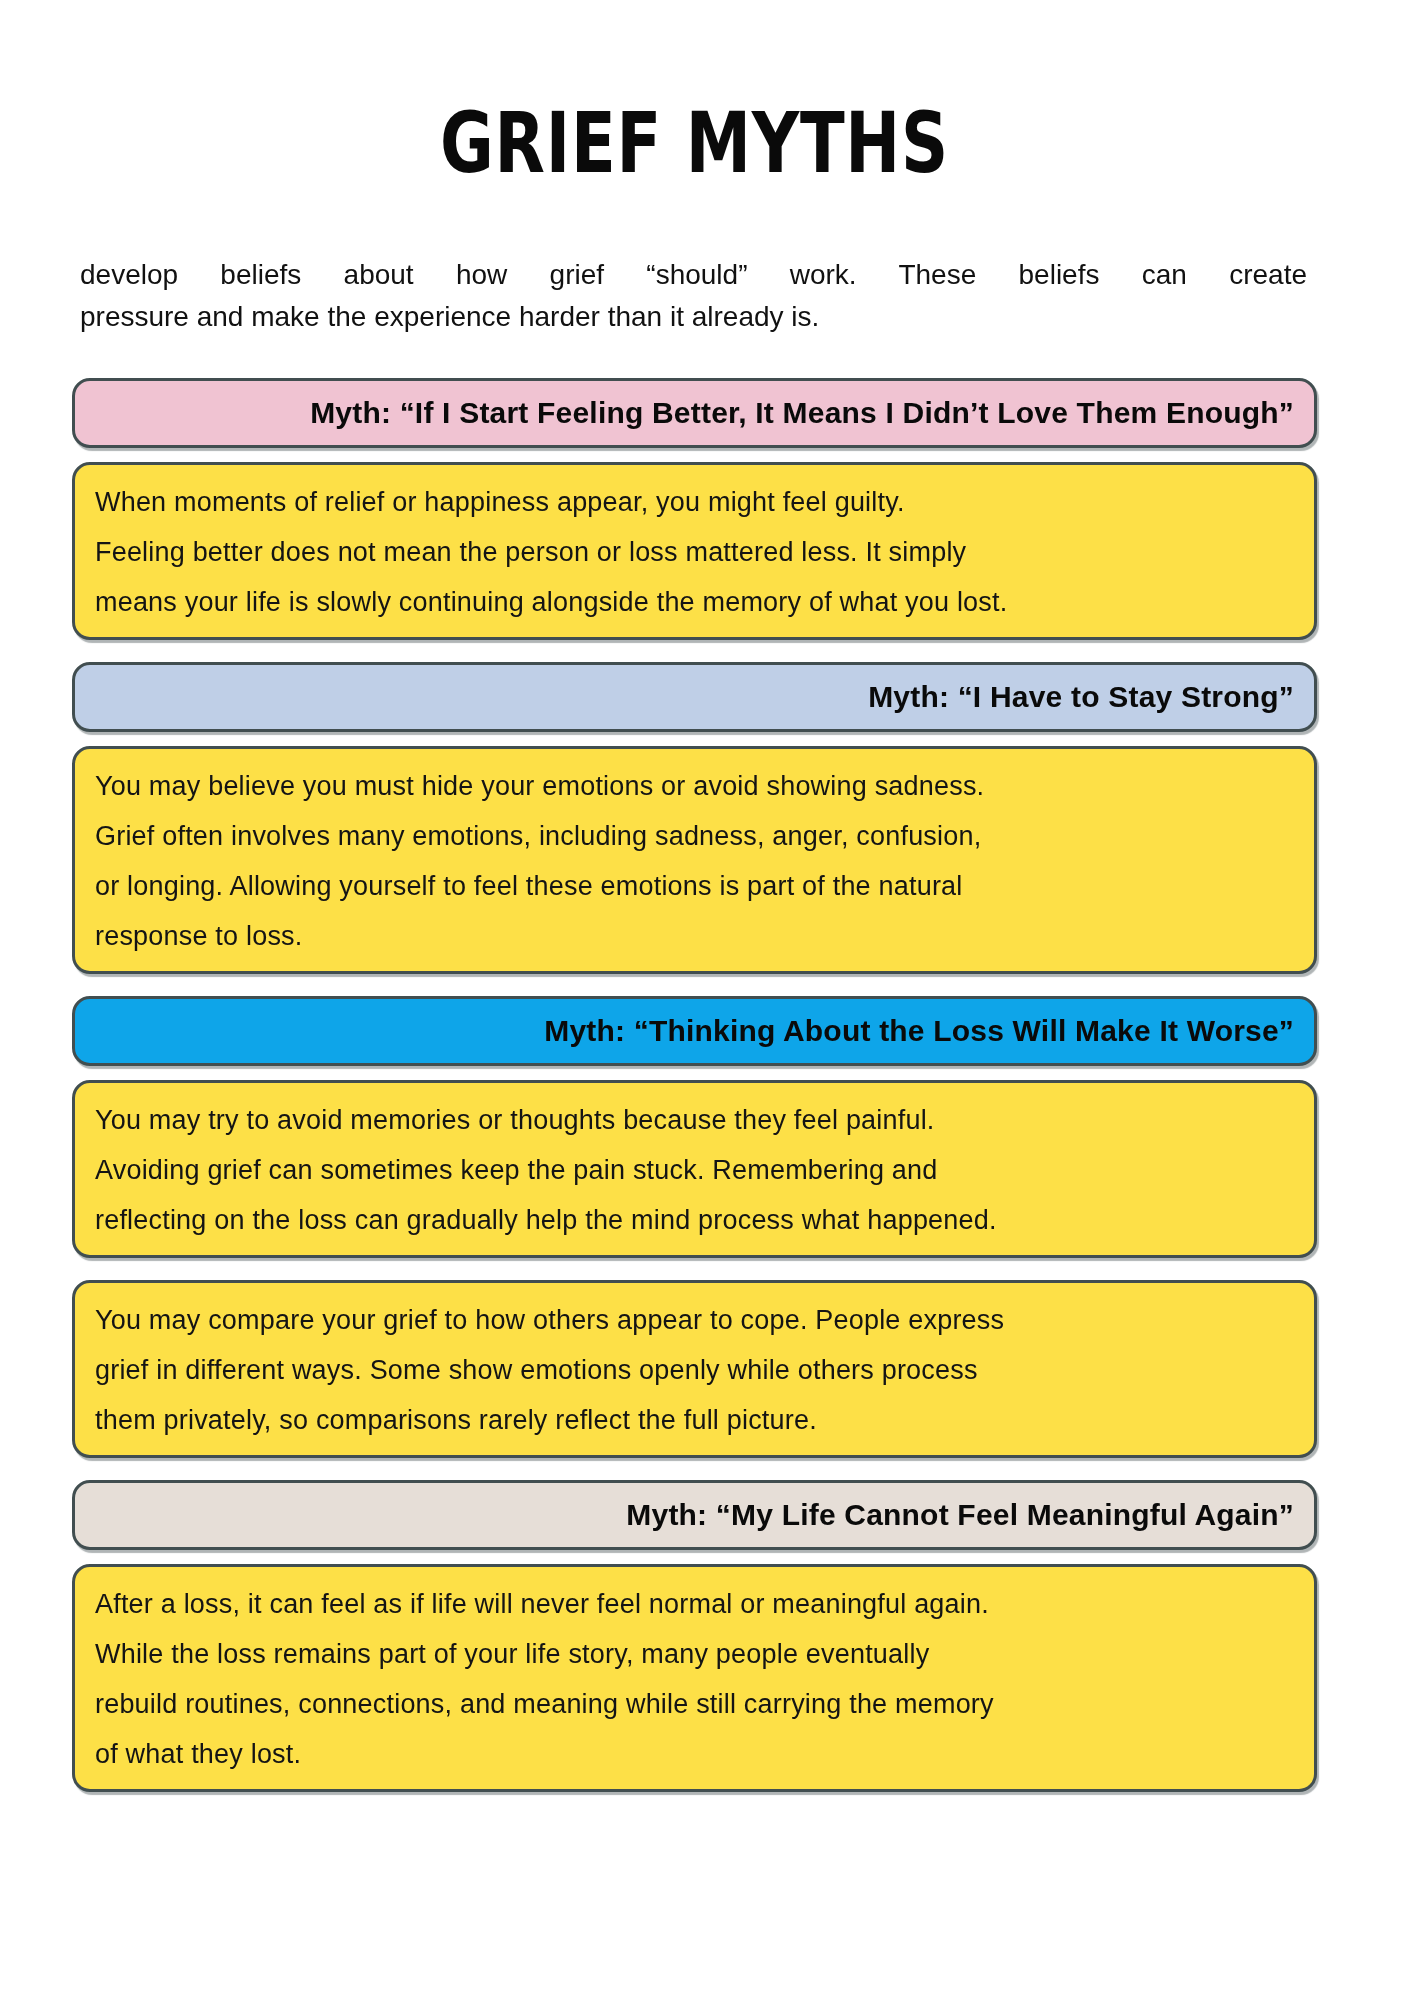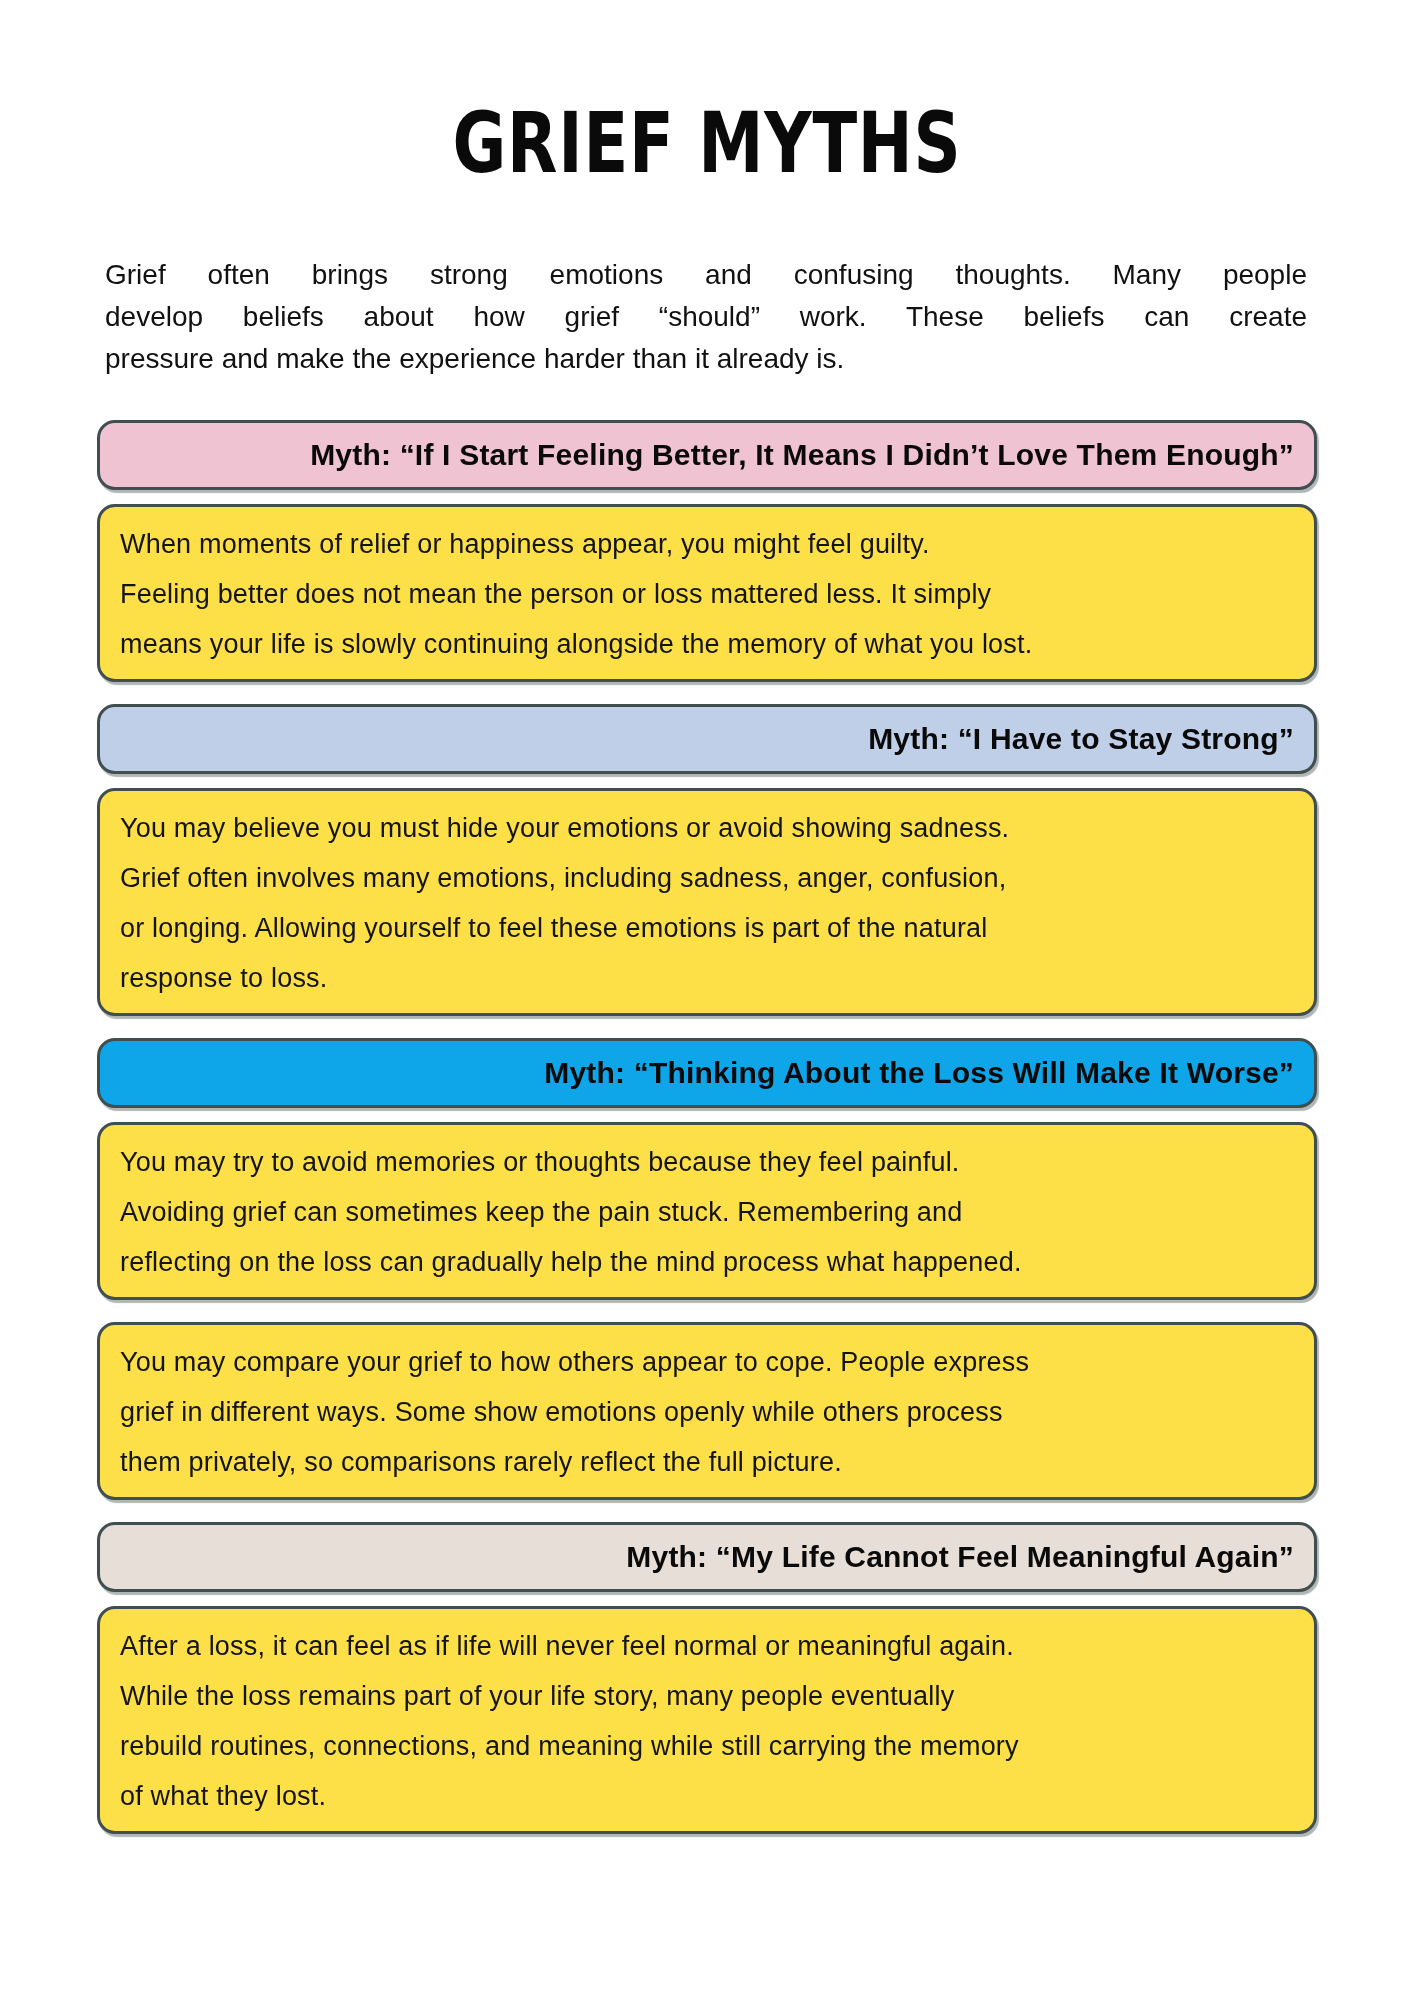--- a/index.html
+++ b/index.html
@@ -8,21 +8,21 @@
     height: 2000px;
     background: #ffffff;
     font-family: "Liberation Sans", sans-serif;
     color: #141414;
     overflow: hidden;
   }
   .page {
     box-sizing: border-box;
     width: 1414px;
     height: 2000px;
-    padding: 100px 97px 0 97px;
+    padding: 100px 97px 0 72px;
   }
   .page-title {
     font-family: "DejaVu Sans", sans-serif;
     font-weight: bold;
     font-size: 84px;
     line-height: 86px;
     letter-spacing: 1px;
     text-align: center;
     color: #0a0a0a;
     transform: scaleX(0.78);
@@ -73,21 +73,20 @@
   }
 </style>
 </head>
 <body>
 
 <div class="page">
 
   <h1 class="page-title">GRIEF MYTHS</h1>
 
   <div class="intro">
-      <div class="intro-line">Grief often brings strong emotions and confusing thoughts. Many people</div>
       <div class="intro-line">develop beliefs about how grief “should” work. These beliefs can create</div>
       <div class="intro-line">pressure and make the experience harder than it already is.</div>
     </div>
 
   <div class="myth-section">
     <div class="myth-header" style="background: rgb(240, 195, 210);">Myth: “If I Start Feeling Better, It Means I Didn’t Love Them Enough”</div>
     <div class="myth-body">When moments of relief or happiness appear, you might feel guilty.
 Feeling better does not mean the person or loss mattered less. It simply
 means your life is slowly continuing alongside the memory of what you lost.</div>
   </div>

